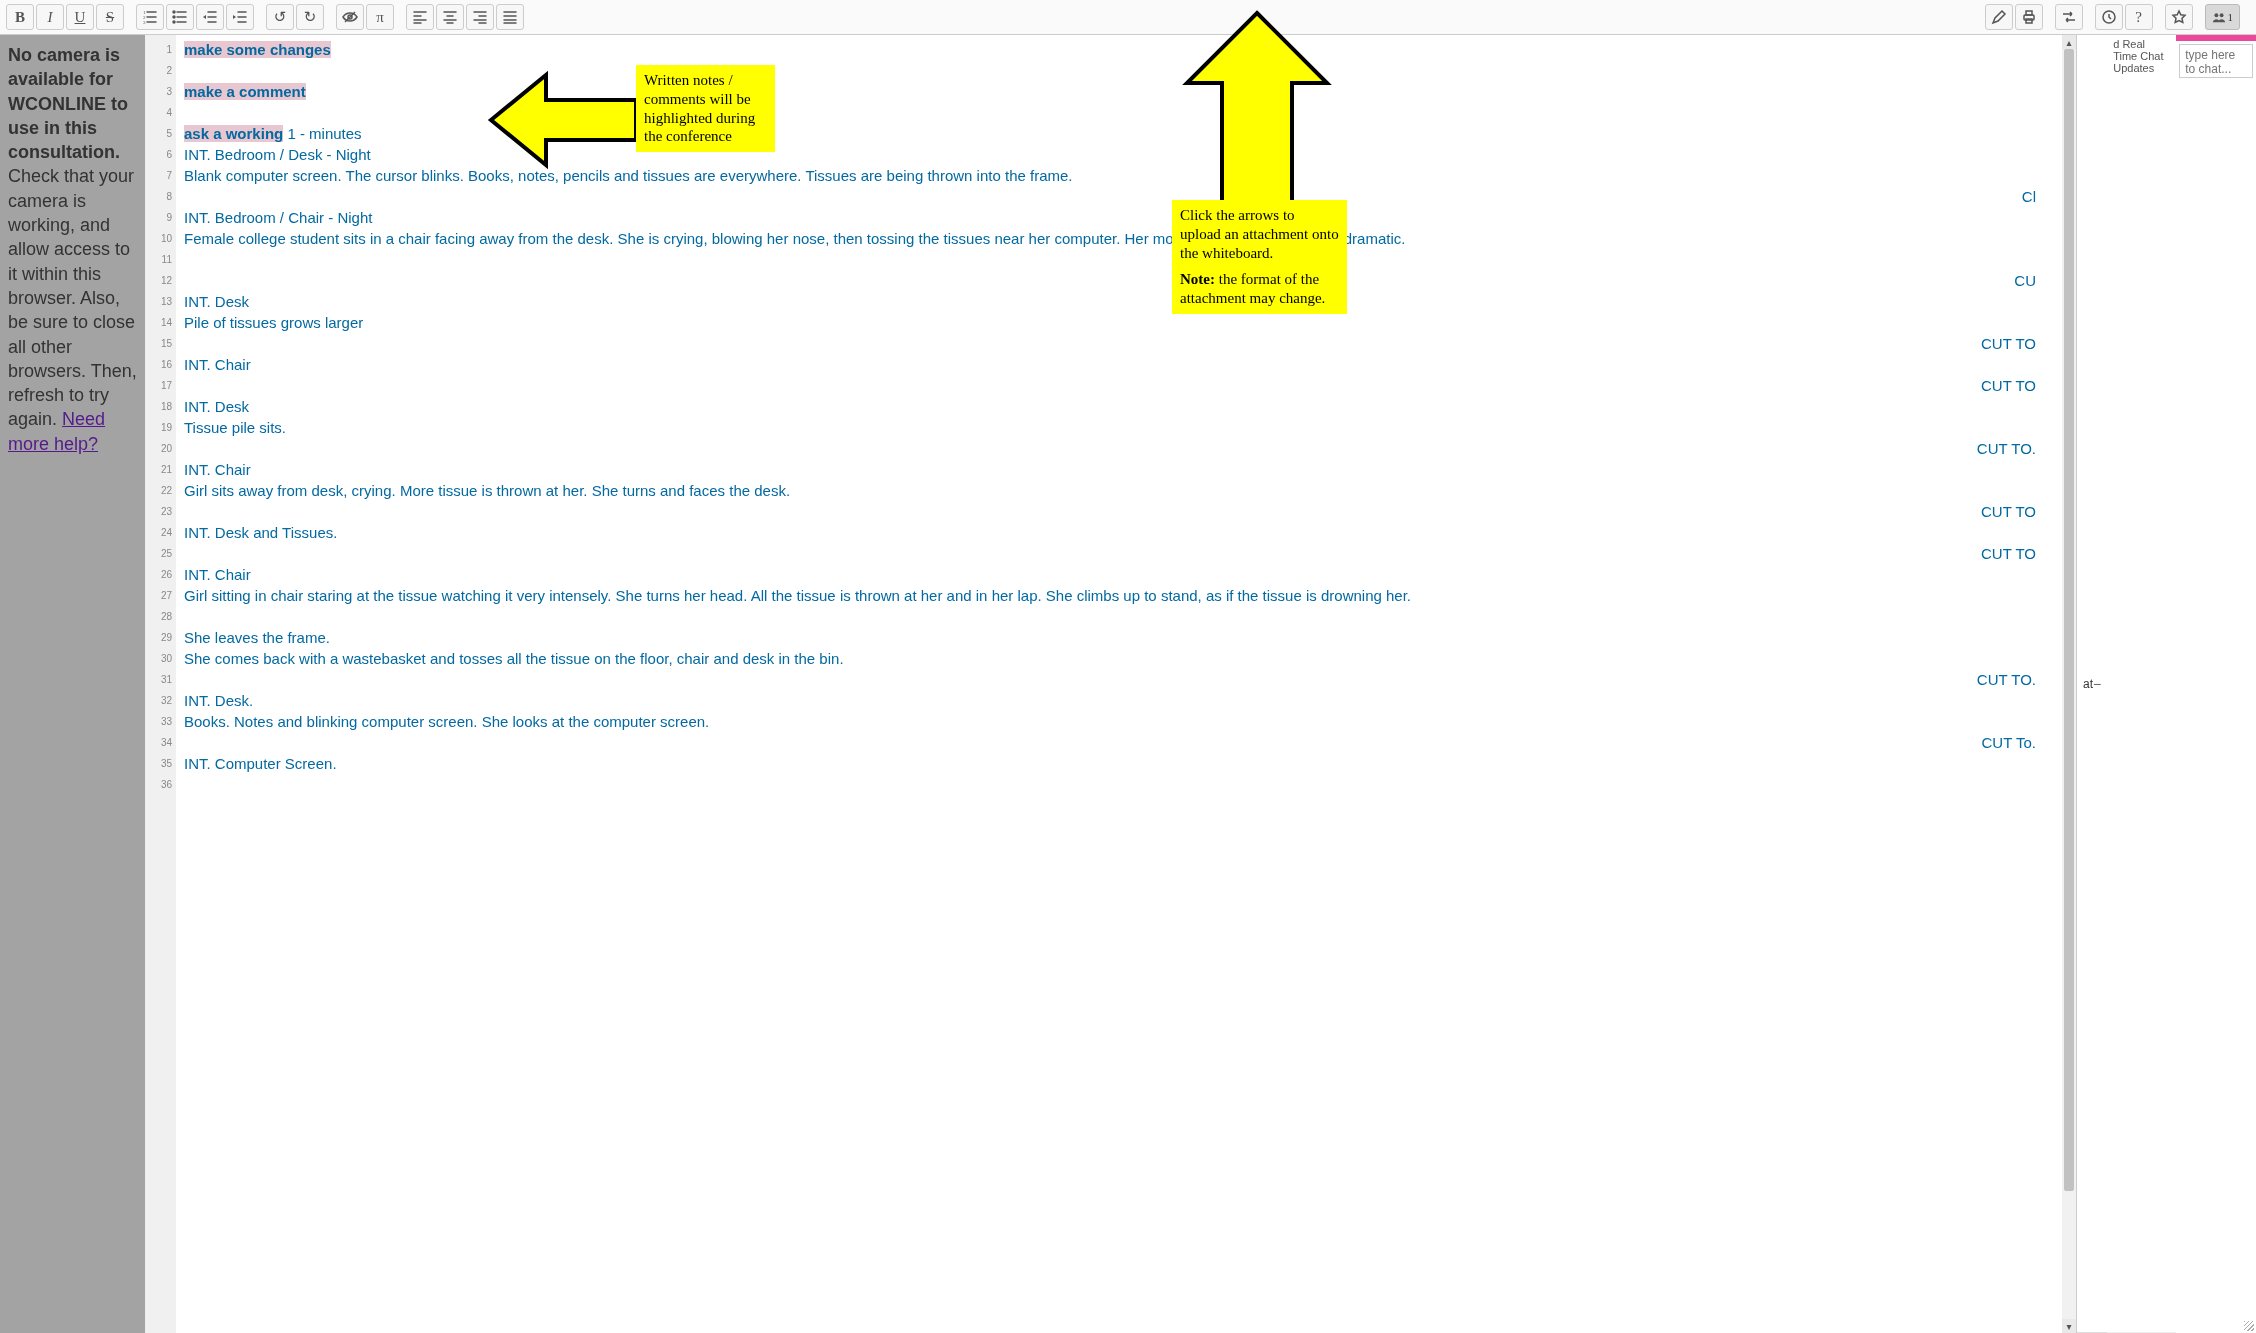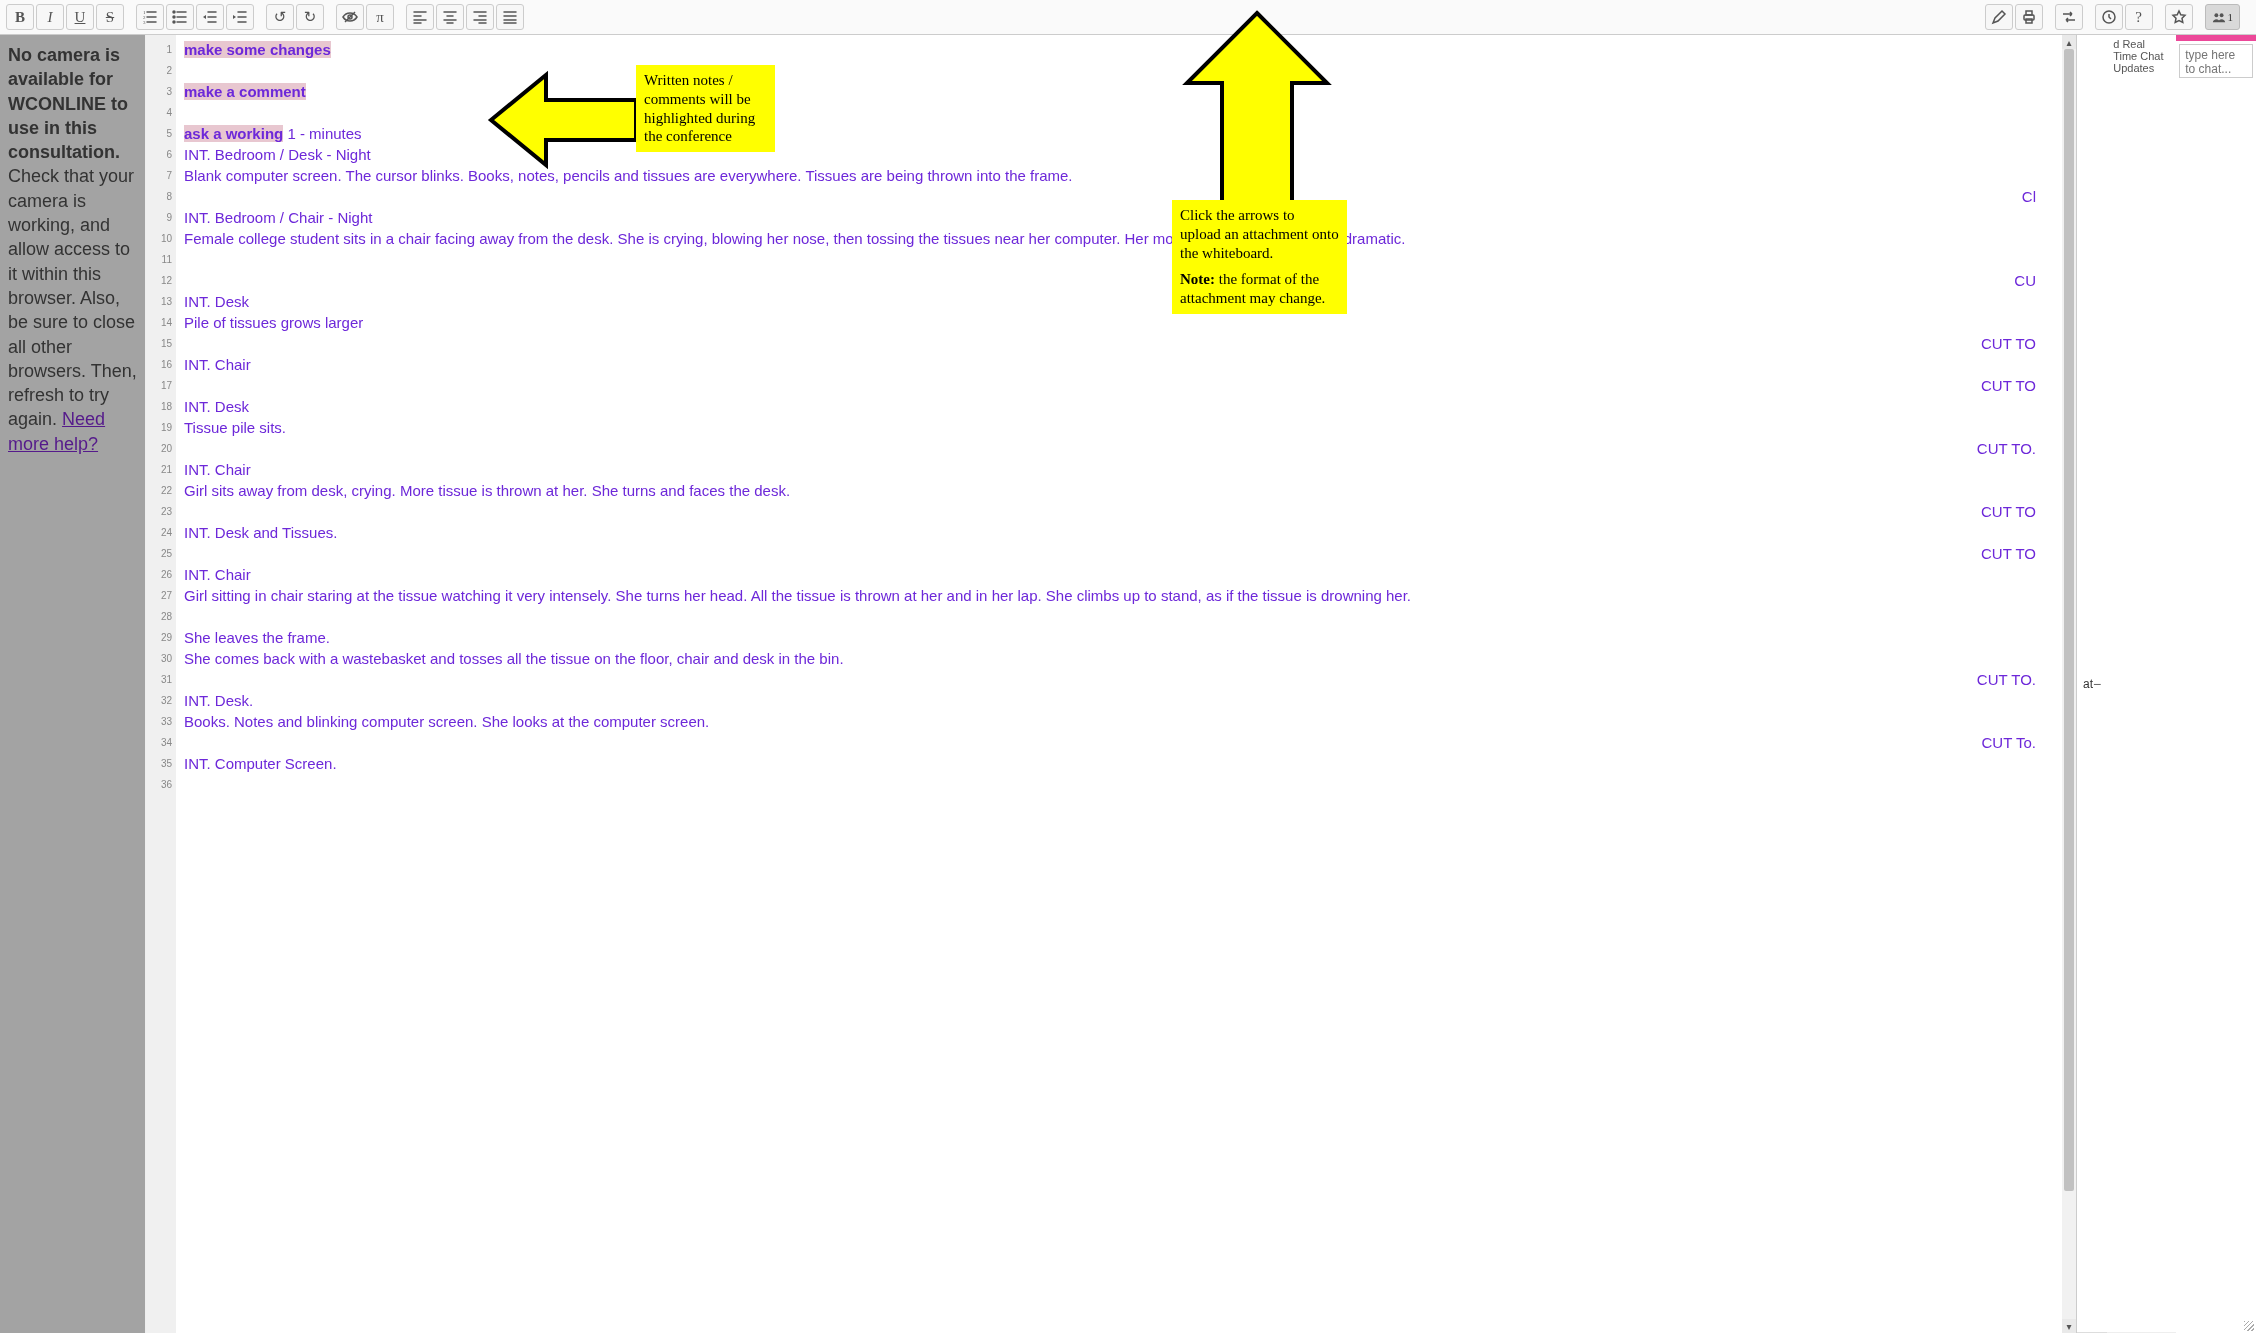--- a/index.html
+++ b/index.html
@@ -14,21 +14,21 @@
 .users-btn .count { font-size: 11px; margin-left: 2px; color: #333; }
 
 .body-row { flex: 1; display: flex; overflow: hidden; }
 .left-panel { width: 146px; padding: 8px 8px; font-size: 18px; line-height: 1.35; background: #a3a3a3; border-right: 1px solid #eee; }
 .left-panel .bold { font-weight: bold; }
 .left-panel a { color: #551a8b; text-decoration: underline; }
 
 .editor-wrap { flex: 1; display: flex; overflow: hidden; position: relative; }
 .gutter { width: 30px; background: #f0f0f0; text-align: right; padding-top: 4px; font-size: 10px; color: #888; user-select: none; }
 .gutter div { height: 21px; line-height: 21px; padding-right: 4px; }
-.doc { flex: 1; padding: 4px 10px 20px 8px; font-size: 15px; line-height: 21px; color: #6d28d9; overflow-y: auto; position: relative; }
+.doc { flex: 1; padding: 4px 10px 20px 8px; font-size: 15px; line-height: 21px; color: #0369a1; overflow-y: auto; position: relative; }
 .doc .line { min-height: 21px; }
 .hl { background: #e8c7d0; font-weight: bold; }
 .center-title { text-align: center; font-weight: bold; }
 .cut { text-align: right; padding-right: 30px; }
 .callout { position: absolute; background: #ffff00; padding: 6px 8px; font-family: "Times New Roman", serif; font-size: 15px; line-height: 1.25; color: #000; z-index: 20; }
 .callout .b { font-weight: bold; }
 .arrow { position: absolute; z-index: 15; }
 .arrow svg { display: block; }
 .scroll-ind { position: absolute; right: 0; top: 0; width: 14px; height: 100%; background: #f1f1f1; }
 .scroll-ind .thumb { position: absolute; left: 2px; width: 10px; background: #c1c1c1; border-radius: 2px; }

